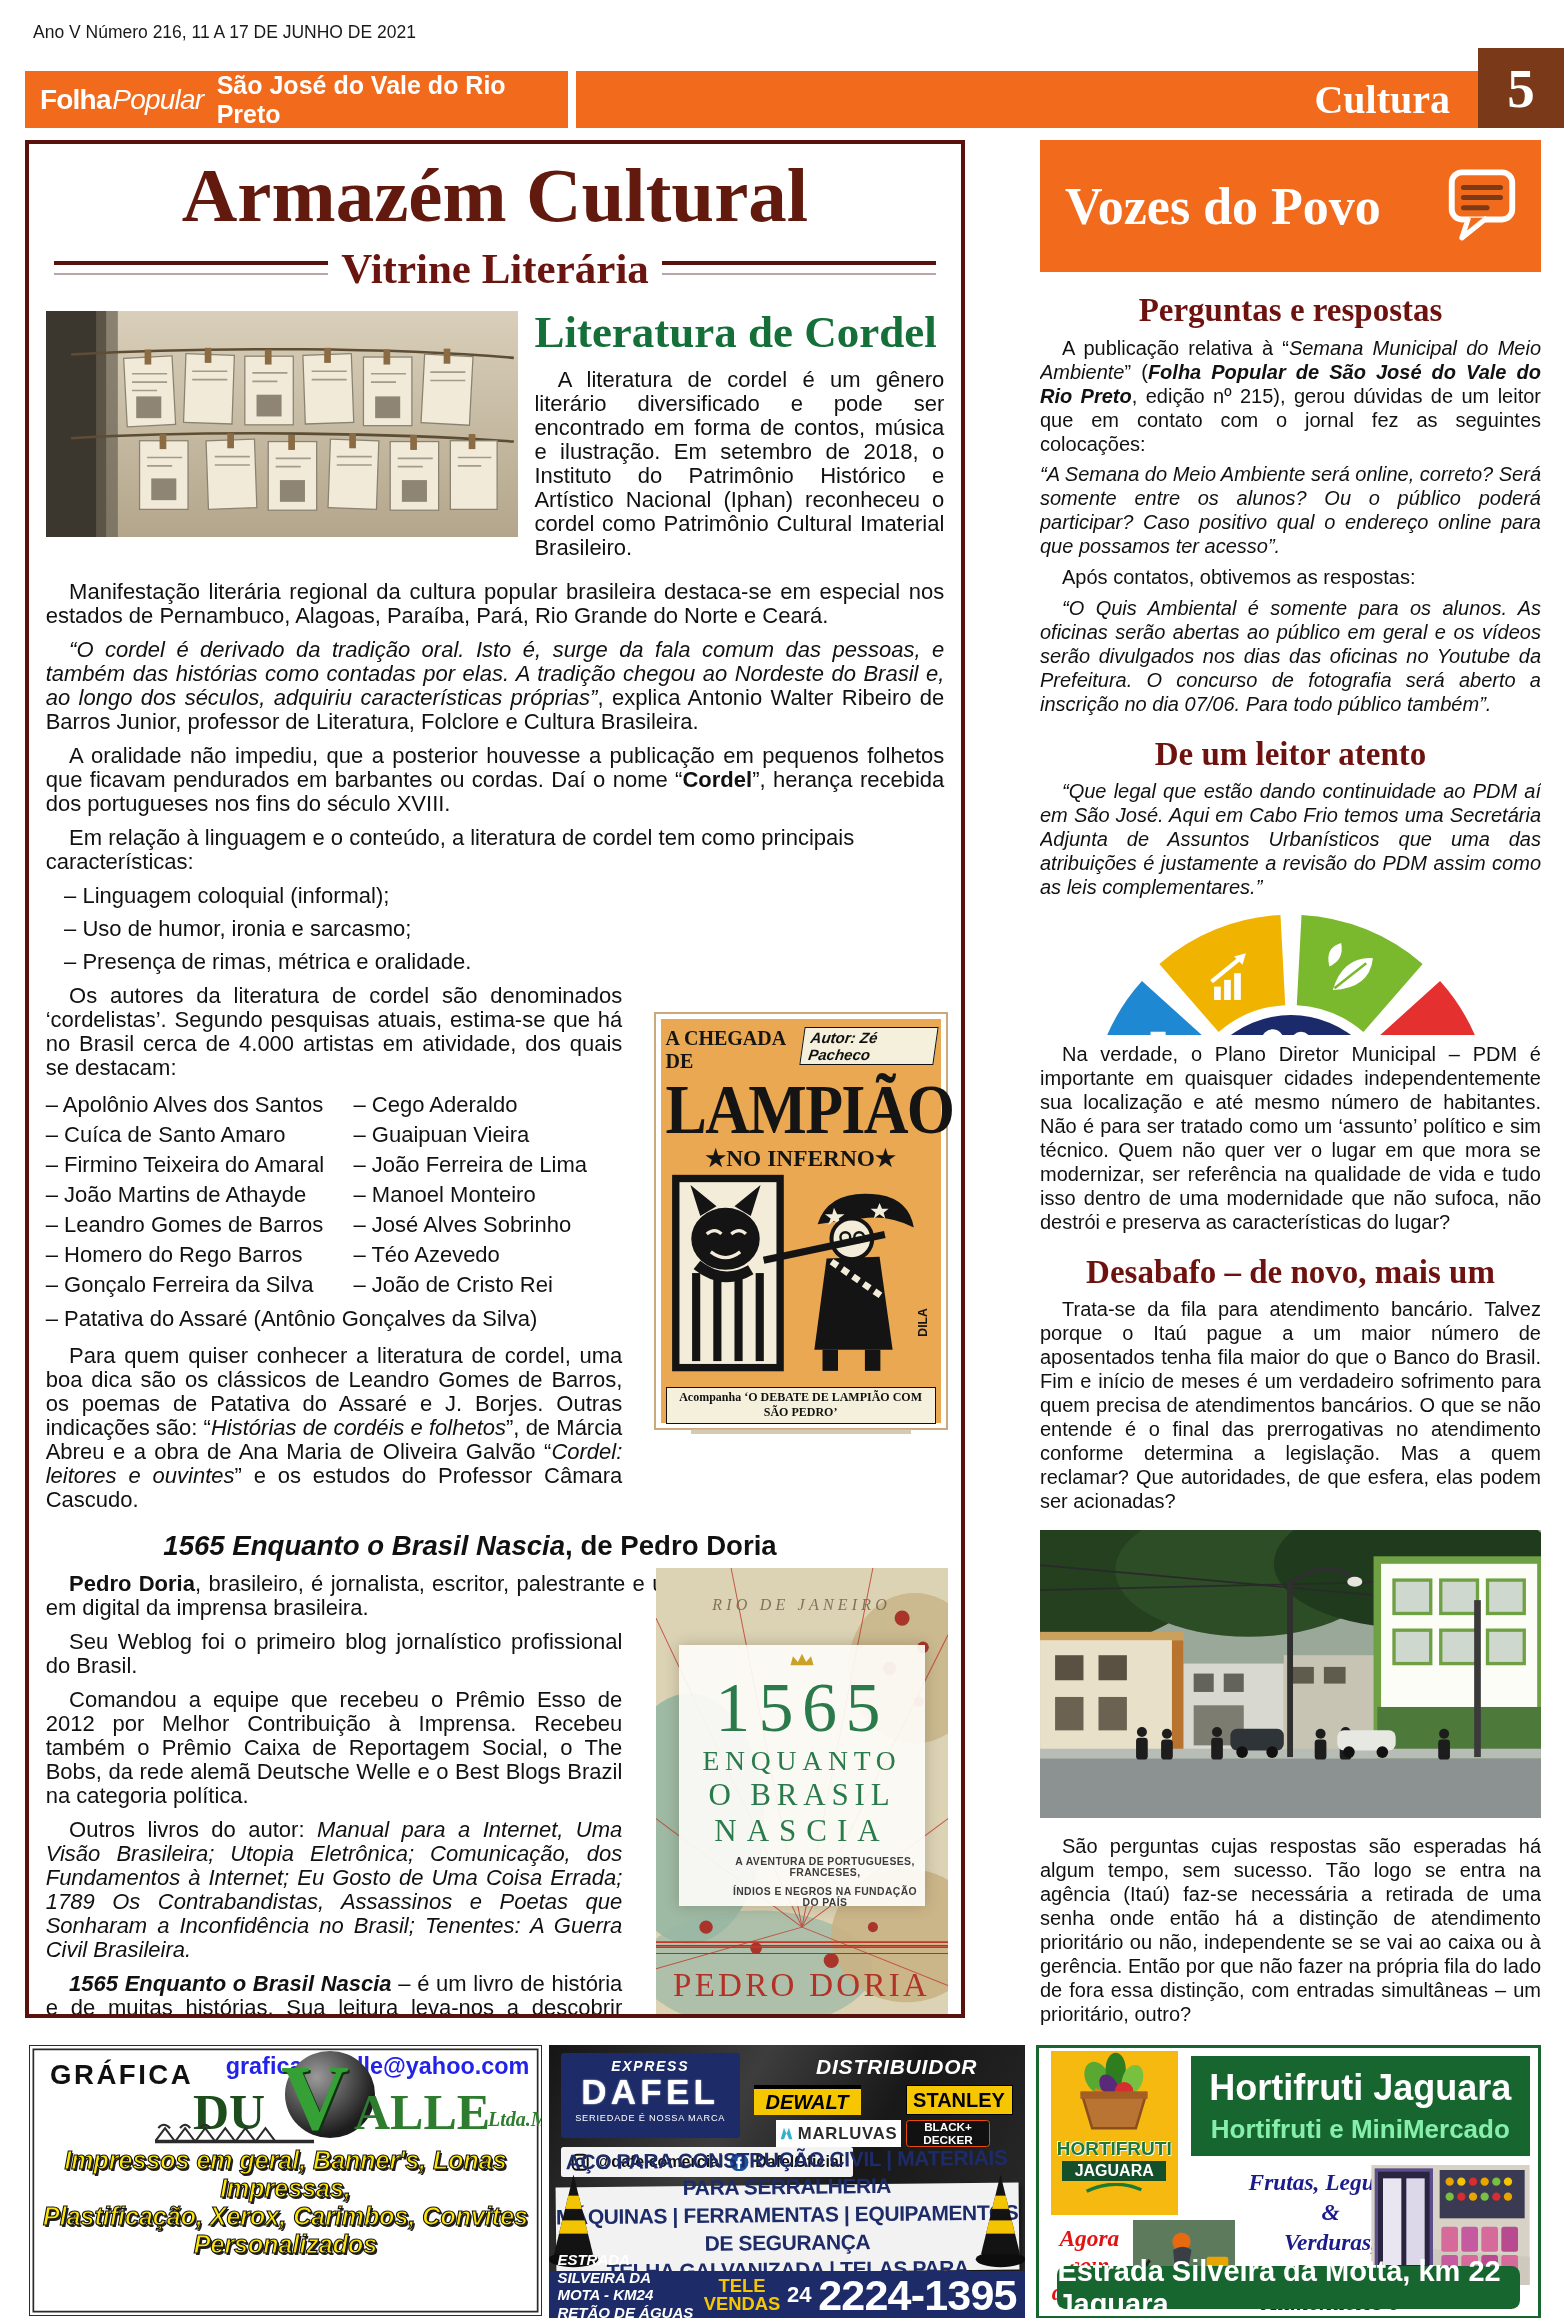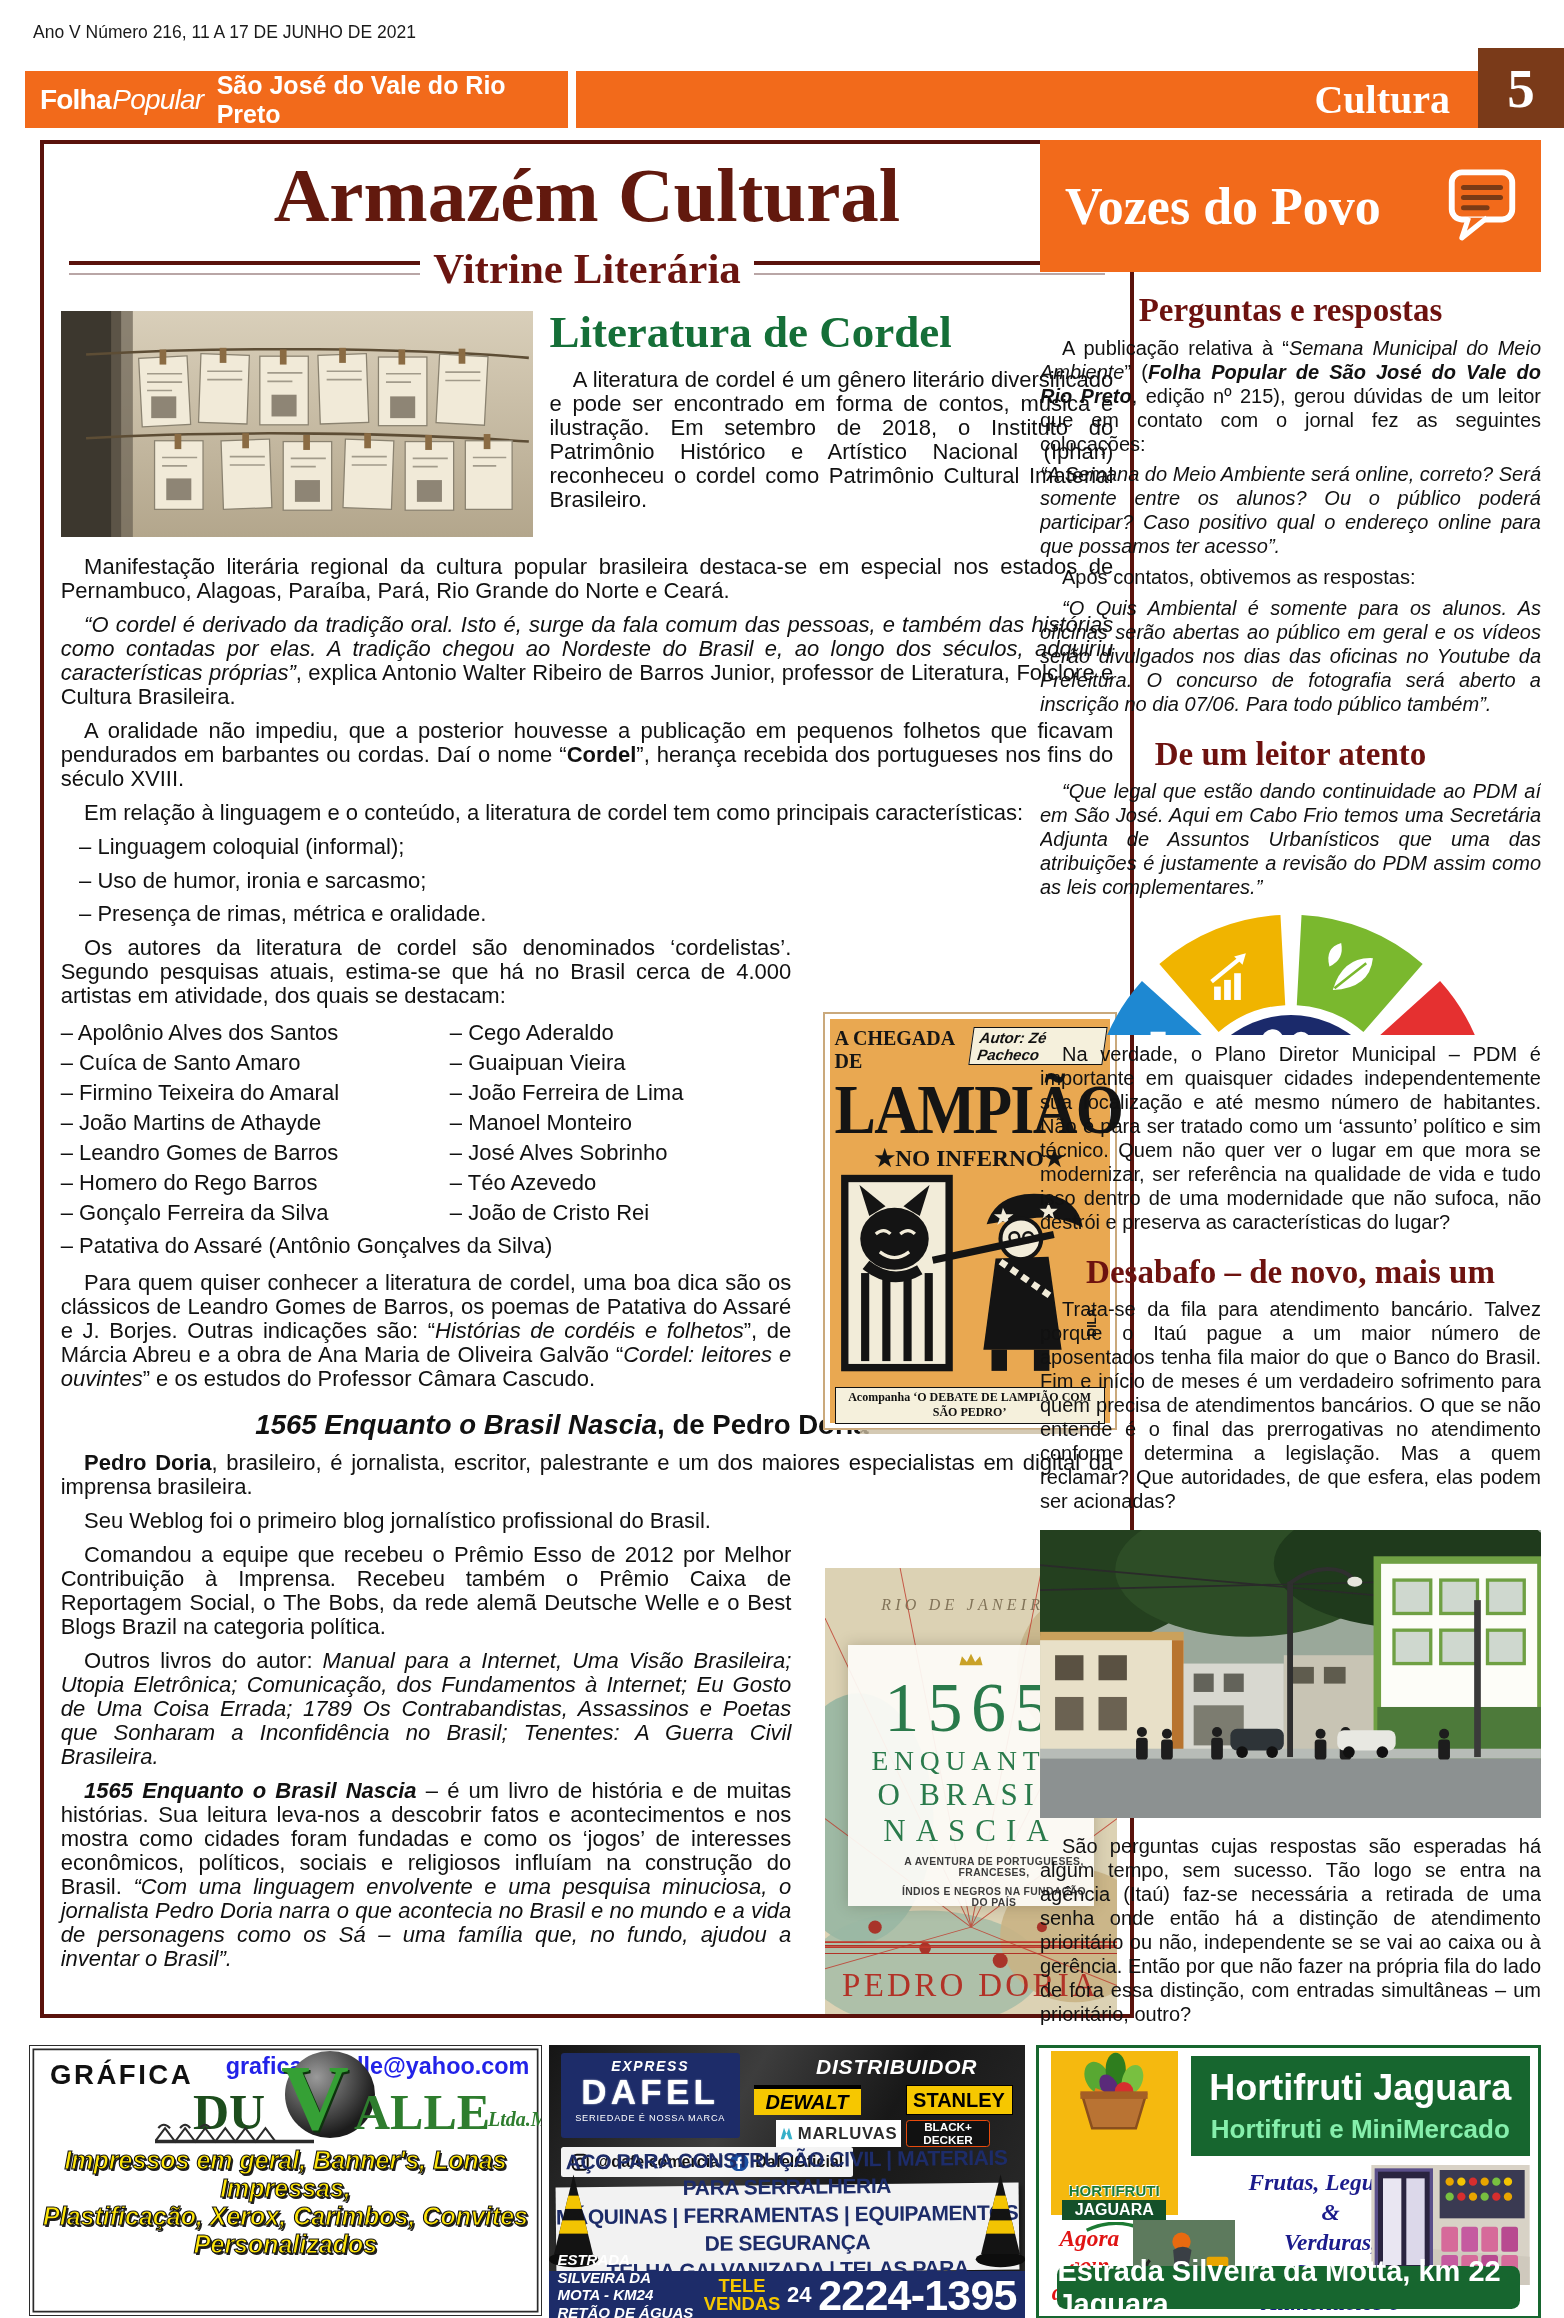--- a/index.html
+++ b/index.html
@@ -15,21 +15,21 @@
   .band-right{background:#f26a1b;flex:1;display:flex;align-items:center;justify-content:flex-end;padding-right:28px;}
   .brand-bold{color:#fff;font-weight:700;font-size:28px;letter-spacing:-0.8px;}
   .brand-italic{color:#fff;font-style:italic;font-size:28px;letter-spacing:-0.8px;margin-left:-5px;}
   .brand-city{color:#fff;font-weight:700;font-size:25px;margin-left:6.7px;}
   .section-name{color:#fff;font-weight:700;font-size:40px;font-family:"Liberation Serif",serif;}
   .pagenum-box{position:absolute;left:1478px;top:48px;width:86px;height:80px;background:#7a3a19;
                display:flex;align-items:center;justify-content:center;}
   .pagenum{color:#fff;font-family:"Liberation Serif",serif;font-weight:700;font-size:55px;}
 
   
-  .left-col{position:absolute;left:40px;top:140px;width:1094px;height:1878px;border:4.2px solid #5a120c;
+  .left-col{position:absolute;left:25px;top:140px;width:940px;height:1878px;border:4.2px solid #5a120c;
             background:#fff;padding:0 16.7px;box-sizing:border-box;overflow:hidden;}
   .ac-title{font-family:"Liberation Serif",serif;font-weight:700;font-size:77px;color:#62190e;
             text-align:center;line-height:1.12;margin-top:8.4px;white-space:nowrap;}
   .ac-sub-row{display:flex;align-items:center;gap:13.4px;margin:5px 8.4px 0 8.4px;}
   .ac-rule{flex:1;height:7.5px;border-top:4.2px solid #5a120c;border-bottom:2.5px solid #b9a6a6;}
   .ac-subtitle{font-family:"Liberation Serif",serif;font-weight:700;font-size:43px;color:#6b1510;white-space:nowrap;}
   .article-top{margin-top:13.4px;}
   .cordel-photo{float:left;width:472px;height:226px;margin:5px 16.7px 8.4px 0;background:#cfc4ae;}
   .lc-h2{font-family:"Liberation Serif",serif;font-weight:700;font-size:45px;color:#156f38;
          margin:8.4px 0 10px 0;white-space:nowrap;}
@@ -132,21 +132,21 @@
   .cone{position:absolute;top:125px;width:53px;height:99px;}
   .cone.left{left:-1.7px;} .cone.right{right:-1.7px;}
 
   .ad-hf{position:absolute;left:1036px;top:2045px;width:505px;height:274px;background:#fff;border:3.3px solid #17662f;
          box-sizing:border-box;overflow:hidden;}
   .hf-banner{position:absolute;left:152px;top:8.4px;right:8.4px;height:100px;background:#17662f;text-align:center;
              display:flex;flex-direction:column;justify-content:center;gap:5px;}
   .hf-title{color:#fff;font-weight:700;font-size:36px;}
   .hf-sub{color:#86efac;font-weight:700;font-size:26px;}
   .hf-logo{position:absolute;left:11.7px;top:3.3px;width:127px;height:164px;background:#f5b90f;text-align:center;}
-  .hf-logo-t1{font-weight:700;font-size:15px;color:#1c7a33;text-shadow:0.8px 0.8px 0 #fff,-0.8px -0.8px 0 #fff;margin-top:44px;}
+  .hf-logo-t1{font-weight:700;font-size:19px;color:#1c7a33;text-shadow:0.8px 0.8px 0 #fff,-0.8px -0.8px 0 #fff;}
   .hf-logo-t2{background:#14502a;color:#fff;font-weight:700;font-size:16px;margin:0.8px 11.7px;padding:0.8px 0;}
   .hf-delivery{position:absolute;left:8.4px;top:177px;width:84px;text-align:center;color:#e01414;font-weight:700;
                font-style:italic;font-family:"Liberation Serif",serif;font-size:23.4px;line-height:27px;}
   .hf-moto{position:absolute;left:94px;top:172px;width:102px;height:87px;background:#5d7a5d;}
   .hf-items{position:absolute;left:204px;top:119px;width:175px;text-align:center;color:#1b1b8c;font-weight:700;
             font-style:italic;font-family:"Liberation Serif",serif;font-size:23.4px;line-height:30px;}
   .hf-photo{position:absolute;right:8.4px;top:117px;width:159px;height:120px;}
   .hf-bottom{position:absolute;left:18.4px;right:18.4px;bottom:6.7px;height:43px;background:#17662f;border-radius:8.4px;
              display:flex;align-items:center;justify-content:center;color:#fff;font-weight:700;font-size:29px;}
 </style>

